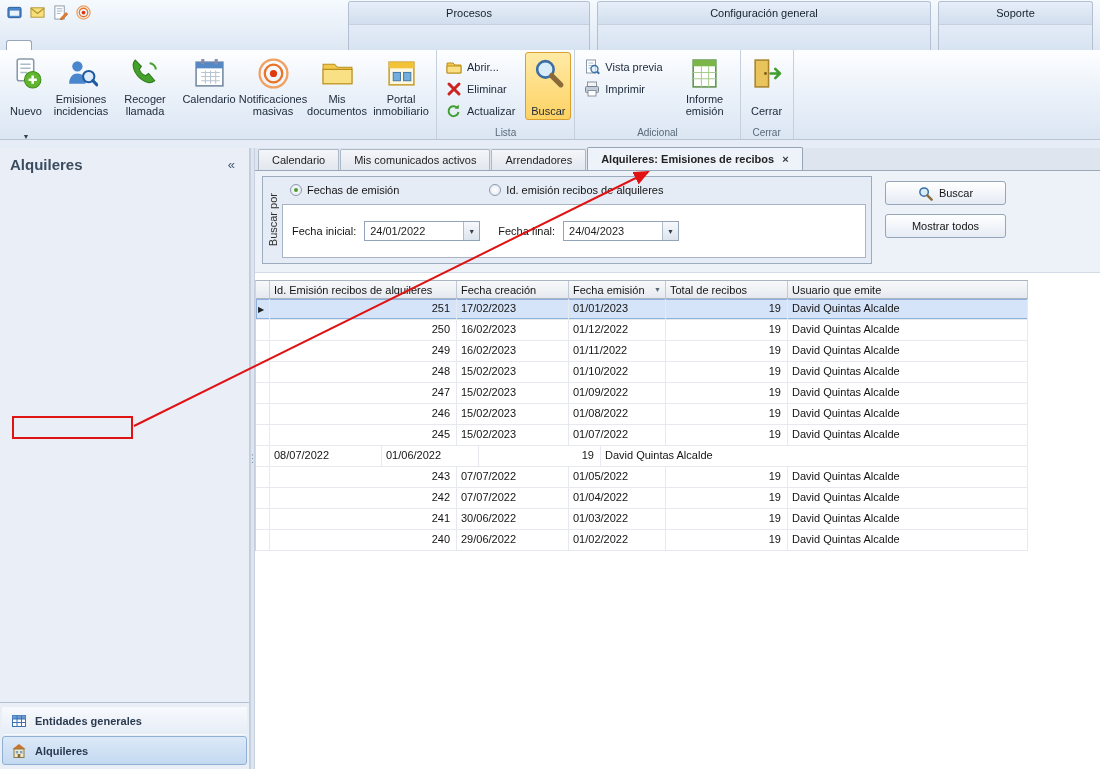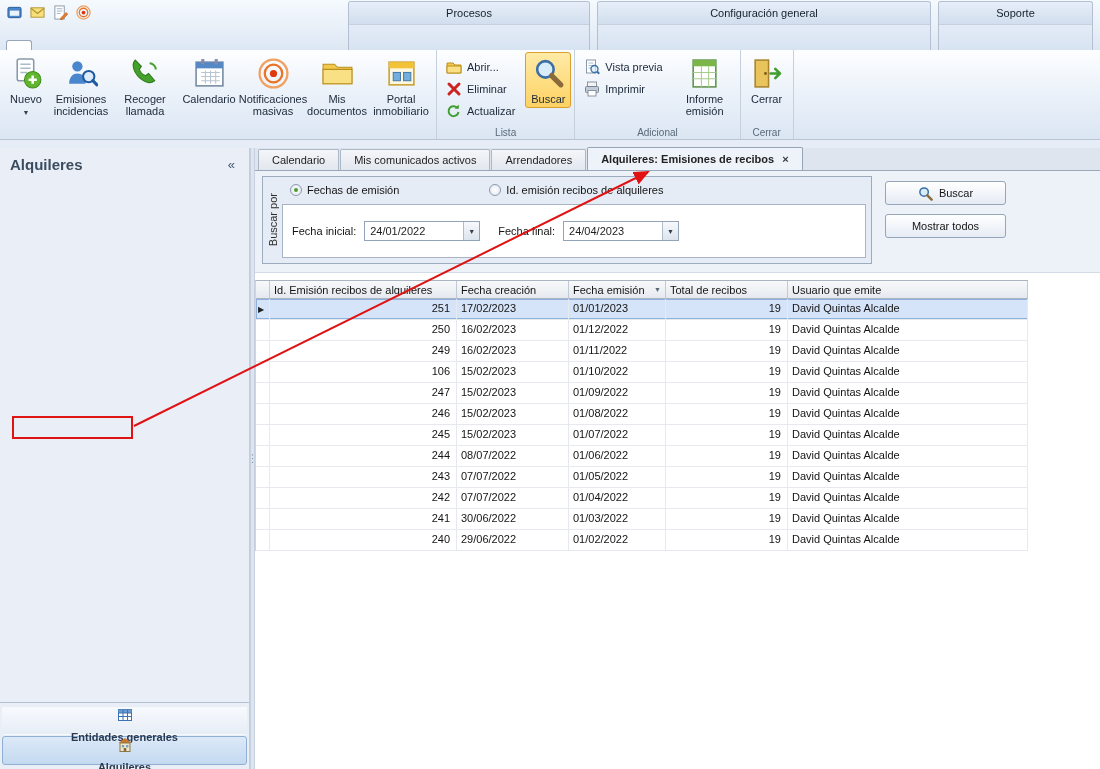--- a/index.html
+++ b/index.html
@@ -21,38 +21,38 @@
 
   
   .ribbon { position:absolute; top:50px; left:0; width:1100px; height:90px; display:flex; background:linear-gradient(#fdfeff,#e9f0f9 55%,#dbe6f3); border-bottom:1px solid #b9c4d4; }
   .rib-group { position:relative; display:flex; align-items:flex-start; padding:2px 3px 14px; border-right:1px solid #c6d0dd; height:100%; }
   .rib-group.nolabel { padding-bottom:2px; }
   .rib-filler { flex:1; }
   .rib-group-label { position:absolute; bottom:1px; left:0; right:0; text-align:center; font-size:10px; color:#5a6878; }
   .big-btn { width:64px; display:flex; flex-direction:column; align-items:center; padding:4px 2px 2px; border:1px solid transparent; border-radius:3px; text-align:center; line-height:12px; color:#1b2838; }
   .big-btn .ico { width:33px; height:33px; margin-bottom:3px; }
   .big-btn .ico svg { width:100%; height:100%; }
-  .big-btn.narrow { width:46px; }
+  .big-btn.narrow { width:46px;gap:12px; }
   .big-btn.selected { background:linear-gradient(#ffeaa6,#fdd263); border-color:#d9a02f; }
   .drop-arrow { font-size:7px; color:#33404e; margin-top:2px; }
   .small-col { display:flex; flex-direction:column; gap:4px; padding:6px 4px 0 4px; }
   .small-btn { display:flex; align-items:center; gap:5px; padding:1px 6px 1px 2px; border-radius:2px; color:#1b2838; white-space:nowrap; }
   .ico16 { width:16px; height:16px; flex:0 0 16px; }
   .ico16 svg { width:100%; height:100%; }
 
   
   .main { position:absolute; top:148px; left:0; width:1100px; height:621px; display:flex; }
   .sidebar { width:250px; background:#e9eef7; display:flex; flex-direction:column; border-right:1px solid #c2cddc; }
   .sb-title { height:32px; display:flex; align-items:center; padding:0 10px; }
   .sb-title .t { flex:1; font-size:15px; font-weight:bold; color:#3c4c60; }
   .sb-collapse { color:#44556c; font-size:13px; padding:0 4px; }
   .sb-item { height:20px; line-height:20px; padding-left:22px; white-space:nowrap; overflow:hidden; color:#141414; }
   .sb-spacer { flex:1; }
   .sb-footer { border-top:1px solid #b6c2d4; padding:2px 0 3px; }
-  .sb-foot-btn { height:29px; display:flex; align-items:center; gap:8px; padding:0 8px; margin:1px 2px; font-weight:bold; color:#2a3a50; background:linear-gradient(#f7fafd,#e7edf6); border:1px solid transparent; border-radius:3px;flex-direction:column; }
+  .sb-foot-btn { height:29px; display:flex; align-items:center; gap:8px; padding:0 8px; margin:1px 2px; font-weight:bold; color:#2a3a50; background:linear-gradient(#f7fafd,#e7edf6); border:1px solid transparent; border-radius:3px; }
   .sb-foot-btn.selected { background:linear-gradient(#dce9f8,#c4d9f0); border-color:#8fb0d4; }
   .splitter { width:5px; background:#dde5f0; border-left:1px solid #c6d0de; border-right:1px solid #c6d0de; display:flex; align-items:center; justify-content:center; color:#8a98ac; font-size:11px; }
   .content { flex:1; display:flex; flex-direction:column; min-width:0; }
 
   
   .doc-tabs { height:23px; display:flex; align-items:flex-end; background:#dfe5ee; padding-left:3px; border-bottom:1px solid #9aa8ba; }
   .doc-tab { height:21px; display:flex; align-items:center; gap:8px; padding:0 13px; margin-right:1px; background:linear-gradient(#f4f6f9,#e2e7ee); border:1px solid #adb8c6; border-bottom:none; border-radius:2px 2px 0 0; color:#222; white-space:nowrap; }
   .doc-tab.active { height:23px; background:#eef2f9; border-color:#97a4b6; font-weight:bold; position:relative; z-index:2; }
   .doc-tab .close { font-weight:bold; color:#3a3a3a; }
   .doc-tab:not(.active) .close { display:none; }
@@ -479,21 +479,21 @@
               <div class="grid-row">
                 <span class="g-cell c-ind"><i class="row-ind">▶</i></span>
                 <span class="g-cell c-id">249</span>
                 <span class="g-cell c-cre">16/02/2023</span>
                 <span class="g-cell c-emi">01/11/2022</span>
                 <span class="g-cell c-tot">19</span>
                 <span class="g-cell c-usr">David Quintas Alcalde</span>
               </div>
               <div class="grid-row">
                 <span class="g-cell c-ind"><i class="row-ind">▶</i></span>
-                <span class="g-cell c-id">106</span>
+                <span class="g-cell c-id">248</span>
                 <span class="g-cell c-cre">15/02/2023</span>
                 <span class="g-cell c-emi">01/10/2022</span>
                 <span class="g-cell c-tot">19</span>
                 <span class="g-cell c-usr">David Quintas Alcalde</span>
               </div>
               <div class="grid-row">
                 <span class="g-cell c-ind"><i class="row-ind">▶</i></span>
                 <span class="g-cell c-id">247</span>
                 <span class="g-cell c-cre">15/02/2023</span>
                 <span class="g-cell c-emi">01/09/2022</span>
@@ -511,21 +511,20 @@
               <div class="grid-row">
                 <span class="g-cell c-ind"><i class="row-ind">▶</i></span>
                 <span class="g-cell c-id">245</span>
                 <span class="g-cell c-cre">15/02/2023</span>
                 <span class="g-cell c-emi">01/07/2022</span>
                 <span class="g-cell c-tot">19</span>
                 <span class="g-cell c-usr">David Quintas Alcalde</span>
               </div>
               <div class="grid-row">
                 <span class="g-cell c-ind"><i class="row-ind">▶</i></span>
-                <span class="g-cell c-id">244</span>
                 <span class="g-cell c-cre">08/07/2022</span>
                 <span class="g-cell c-emi">01/06/2022</span>
                 <span class="g-cell c-tot">19</span>
                 <span class="g-cell c-usr">David Quintas Alcalde</span>
               </div>
               <div class="grid-row">
                 <span class="g-cell c-ind"><i class="row-ind">▶</i></span>
                 <span class="g-cell c-id">243</span>
                 <span class="g-cell c-cre">07/07/2022</span>
                 <span class="g-cell c-emi">01/05/2022</span>

